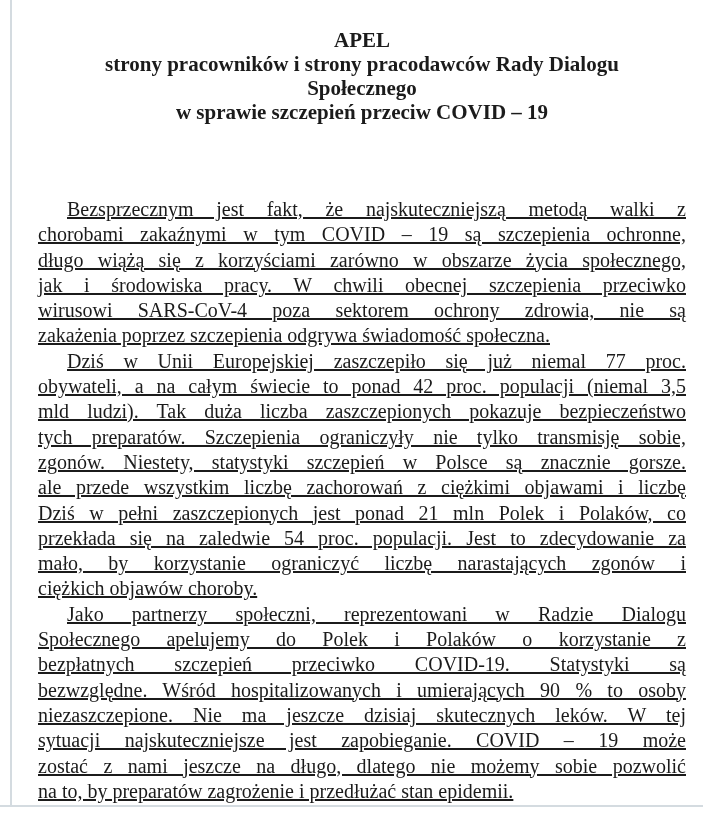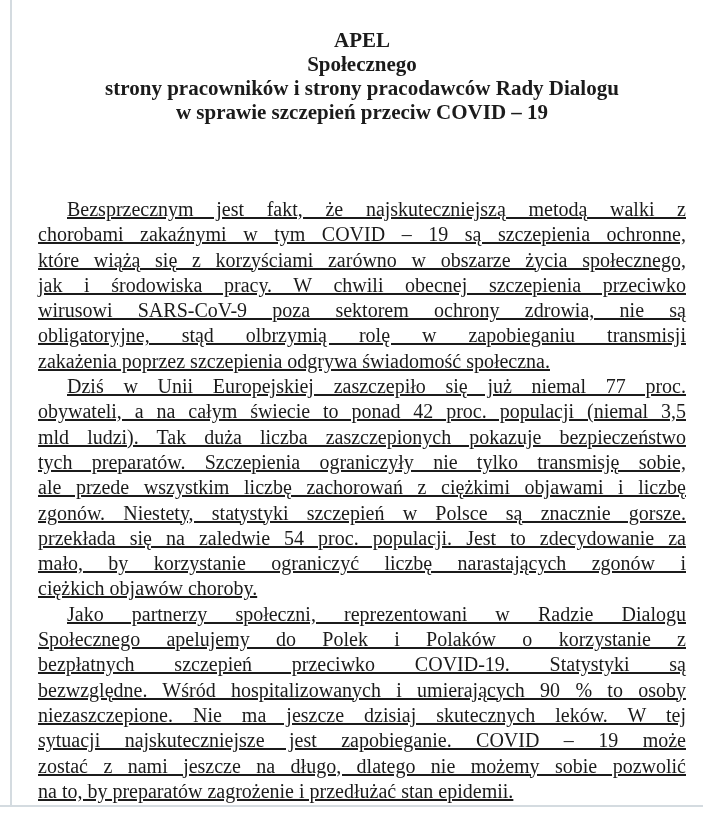--- a/index.html
+++ b/index.html
@@ -77,44 +77,44 @@
 </head>
 <body>
 
 <div class="page">
   <div class="v-border"></div>
 
   <div class="content">
 
     <div class="title-block">
       <div class="title-line">APEL</div>
+      <div class="title-line">strony pracowników i strony pracodawców Rady Dialogu</div>
       <div class="title-line">Społecznego</div>
-      <div class="title-line">strony pracowników i strony pracodawców Rady Dialogu</div>
       <div class="title-line">w sprawie szczepień przeciw COVID – 19</div>
     </div>
 
     <div class="body-block">
 
       <div class="paragraph">
         <div class="text-line first">Bezsprzecznym jest fakt, że najskuteczniejszą metodą walki z</div>
         <div class="text-line">chorobami zakaźnymi w tym COVID – 19 są szczepienia ochronne,</div>
-        <div class="text-line">które wiążą się z korzyściami zarówno w obszarze życia społecznego,</div>
+        <div class="text-line">długo wiążą się z korzyściami zarówno w obszarze życia społecznego,</div>
         <div class="text-line">jak i środowiska pracy. W chwili obecnej szczepienia przeciwko</div>
-        <div class="text-line">wirusowi SARS-CoV-9 poza sektorem ochrony zdrowia, nie są</div>
-        <div class="text-line">obligatoryjne, stąd olbrzymią rolę w zapobieganiu transmisji</div>
+        <div class="text-line">wirusowi SARS-CoV-4 poza sektorem ochrony zdrowia, nie są</div>
         <div class="text-line last">zakażenia poprzez szczepienia odgrywa świadomość społeczna.</div>
       </div>
 
       <div class="paragraph">
         <div class="text-line first">Dziś w Unii Europejskiej zaszczepiło się już niemal 77 proc.</div>
         <div class="text-line">obywateli, a na całym świecie to ponad 42 proc. populacji (niemal 3,5</div>
         <div class="text-line">mld ludzi). Tak duża liczba zaszczepionych pokazuje bezpieczeństwo</div>
         <div class="text-line">tych preparatów. Szczepienia ograniczyły nie tylko transmisję sobie,</div>
+        <div class="text-line">zgonów. Niestety, statystyki szczepień w Polsce są znacznie gorsze.</div>
         <div class="text-line">ale przede wszystkim liczbę zachorowań z ciężkimi objawami i liczbę</div>
-        <div class="text-line">zgonów. Niestety, statystyki szczepień w Polsce są znacznie gorsze.</div>
+        <div class="text-line">Dziś w pełni zaszczepionych jest ponad 21 mln Polek i Polaków, co</div>
         <div class="text-line">przekłada się na zaledwie 54 proc. populacji. Jest to zdecydowanie za</div>
         <div class="text-line">mało, by korzystanie ograniczyć liczbę narastających zgonów i</div>
         <div class="text-line last">ciężkich objawów choroby.</div>
       </div>
 
       <div class="paragraph">
         <div class="text-line first">Jako partnerzy społeczni, reprezentowani w Radzie Dialogu</div>
         <div class="text-line">Społecznego apelujemy do Polek i Polaków o korzystanie z</div>
         <div class="text-line">bezpłatnych szczepień przeciwko COVID-19.  Statystyki są</div>
         <div class="text-line">bezwzględne. Wśród hospitalizowanych i umierających 90 % to osoby</div>

